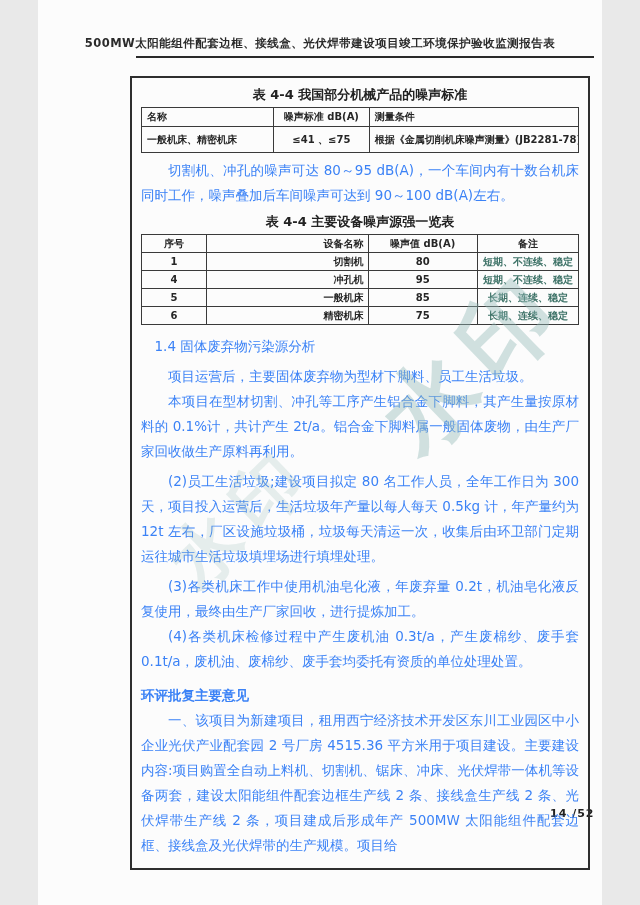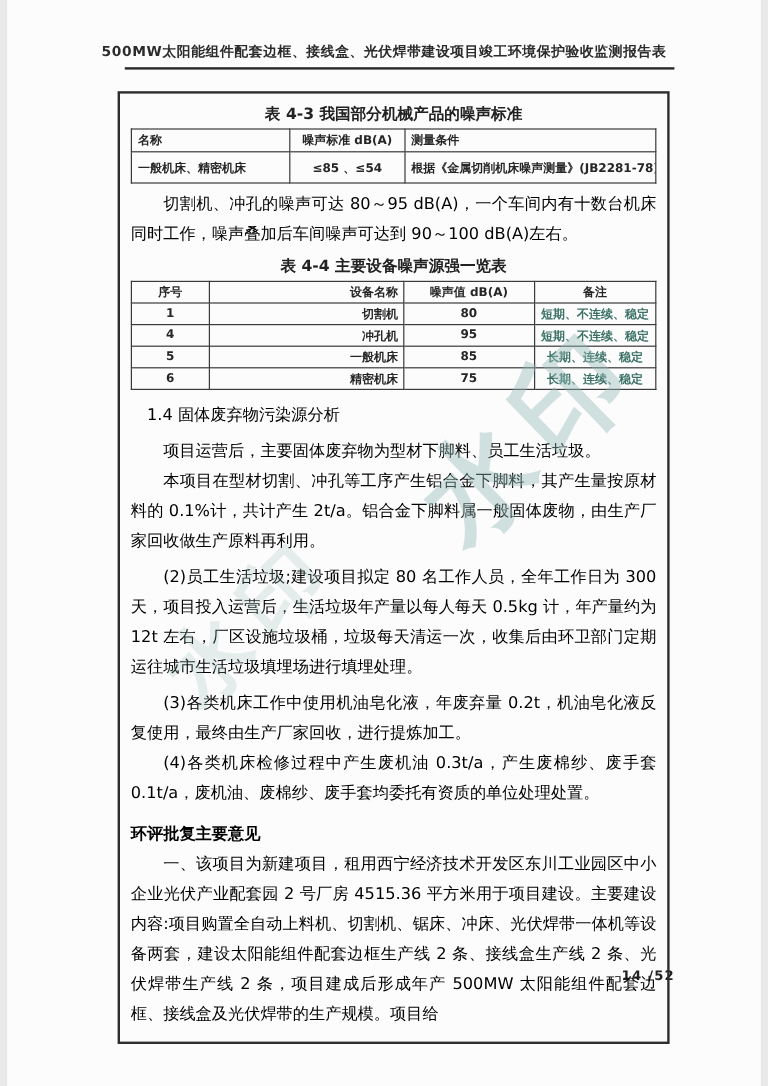--- a/index.html
+++ b/index.html
@@ -1,18 +1,18 @@
 <!DOCTYPE html>
 <html><head>
 <meta charset="utf-8">
 <style>
   html,body{margin:0;padding:0;background:#e9e9e9;}
   .page{
     position:relative;
-    width:628px;height:905px;
+    width:564px;height:905px;
     margin:0 auto;
     background:#fcfcfc;
     font-family:"DejaVu Sans","Liberation Sans",sans-serif;
     color:#262626;
     overflow:hidden;
     box-sizing:border-box;
   }
   
   .doc-header{
     position:absolute;top:36px;left:0;right:0;
@@ -71,21 +71,21 @@
   .t43 .c2{width:49%;}
   .t44 th,.t44 td{text-align:center;padding:1px 4px;height:15px;}
   .t44 .c0{width:14%;}
   .t44 .c1{width:38%;text-align:right;}
   .t44 .c2{width:25%;}
   .t44 .c3{width:23%;}
   .remark{color:#3c7166;}
   
   .para{
     font-size:13.5px;line-height:25px;margin:0;
-    text-align:justify;color:#000000;
+    text-align:justify;color:#3b82f6;
   }
   .indent2{text-indent:2em;}
   .indent1{text-indent:1em;}
   .mt{margin-top:5px;}
   .mt-lg{margin-top:9px;}
   .bold{font-weight:bold;}
   
   .page-number{
     position:absolute;left:512px;top:807px;
     font-size:11px;font-weight:bold;color:#222;
@@ -98,31 +98,31 @@
 <div class="page">
 
   <div class="doc-header">500MW太阳能组件配套边框、接线盒、光伏焊带建设项目竣工环境保护验收监测报告表</div>
   <div class="header-rule"></div>
 
   <div class="watermark" style="left:330px;top:300px;">水印</div>
   <div class="watermark secondary" style="left:120px;top:470px;">水印</div>
 
   <div class="frame">
 
-    <div class="tbl-title">表 4-3  我国部分机械产品的噪声标准</div>
+    <div class="tbl-title">表 4-4  我国部分机械产品的噪声标准</div>
     <table class="t43">
       <tbody>
           <tr>
         <th class="c0">名称</th>
         <th class="c1">噪声标准 dB(A)</th>
         <th class="c2">测量条件</th>
       </tr>
       <tr>
         <td class="c0">一般机床、精密机床</td>
-        <td class="c1">≤85 、≤54</td>
+        <td class="c1">≤41 、≤75</td>
         <td class="c2">根据《金属切削机床噪声测量》(JB2281-78)</td>
       </tr>
     </tbody>
       </table>
 
     <p class="para indent2 mt">切割机、冲孔的噪声可达 80～95 dB(A)，一个车间内有十数台机床同时工作，噪声叠加后车间噪声可达到 90～100 dB(A)左右。</p>
 
     <div class="tbl-title mt">表 4-4  主要设备噪声源强一览表</div>
     <table class="t44">
       <tbody>

